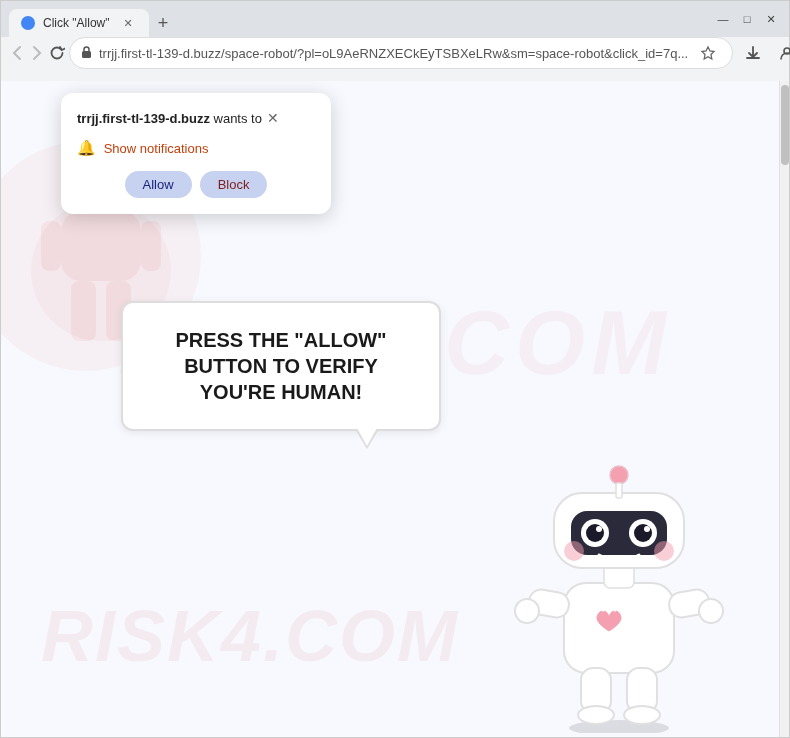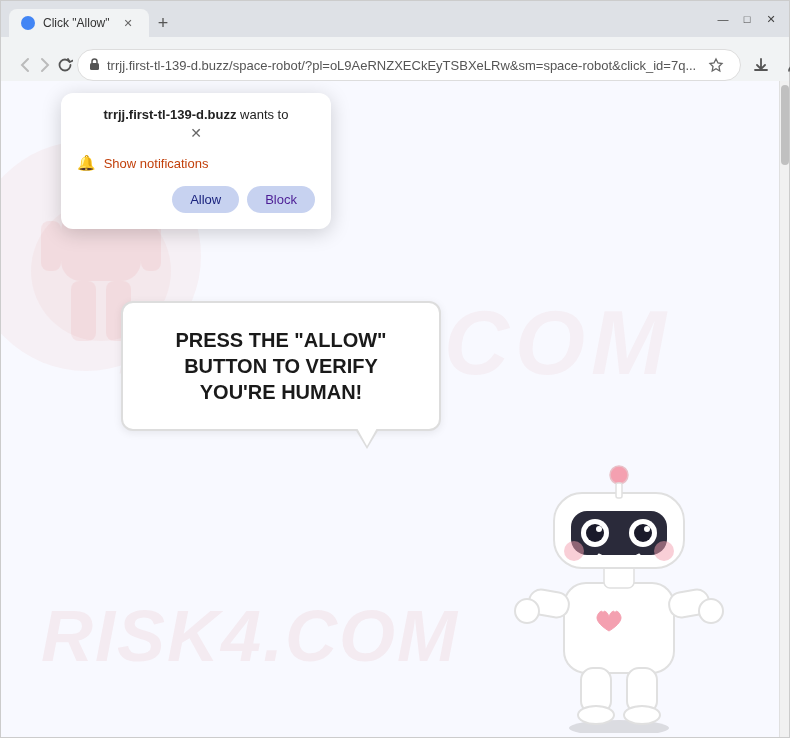--- a/index.html
+++ b/index.html
@@ -69,22 +69,22 @@
       width: 20px; height: 20px;
       display: flex; align-items: center; justify-content: center;
       border-radius: 3px; cursor: pointer; color: #444; font-size: 11px;
     }
 
     
     .nav-bar {
       height: 44px;
       background: #f1f3f4;
       display: flex;
-      align-items: flex-end;
-      padding: 0 16px;
+      align-items: flex-start;
+      padding: 0 8px;
       gap: 4px;
     }
     .nav-btn {
       width: 32px; height: 32px;
       display: flex; align-items: center; justify-content: center;
       border-radius: 50%; cursor: pointer; color: #444; font-size: 16px;
     }
     .nav-btn.disabled { color: #bbb; cursor: default; }
     .address-bar {
       flex: 1;
@@ -168,23 +168,22 @@
       background: #fff;
       border-radius: 12px;
       box-shadow: 0 4px 20px rgba(0,0,0,0.18);
       padding: 14px 16px 16px;
       width: 270px;
       z-index: 100;
     }
     .popup-header {
       display: flex;
       align-items: center;
-      justify-content: flex-end;
+      justify-content: flex-start;
       margin-bottom: 10px;
-      flex-direction: column;
     }
     .popup-site {
       font-size: 13px;
       color: #222;
     }
     .popup-site strong { font-weight: 700; }
     .popup-close-btn {
       width: 22px; height: 22px;
       display: flex; align-items: center; justify-content: center;
       border-radius: 50%;
@@ -194,37 +193,37 @@
       display: flex;
       align-items: center;
       gap: 8px;
       margin-bottom: 14px;
     }
     .bell-icon { color: #555; font-size: 15px; }
     .notification-label { font-size: 13px; color: #c2410c; }
     .popup-buttons {
       display: flex;
       gap: 8px;
-      justify-content: flex-end;
+      justify-content: center;
     }
     .popup-btn {
       padding: 6px 18px;
       border-radius: 20px;
       border: none;
       font-size: 13px;
       cursor: pointer;
       font-weight: 500;
     }
     .allow-btn {
       background: #c7d2f0;
       color: #1a237e;
     }
     .block-btn {
       background: #c7d2f0;
-      color: #4c1d95;
+      color: #7f1d1d;
     }
 
     
     .scrollbar {
       position: absolute;
       right: 0;
       top: 0;
       bottom: 0;
       width: 10px;
       background: #f1f1f1;

